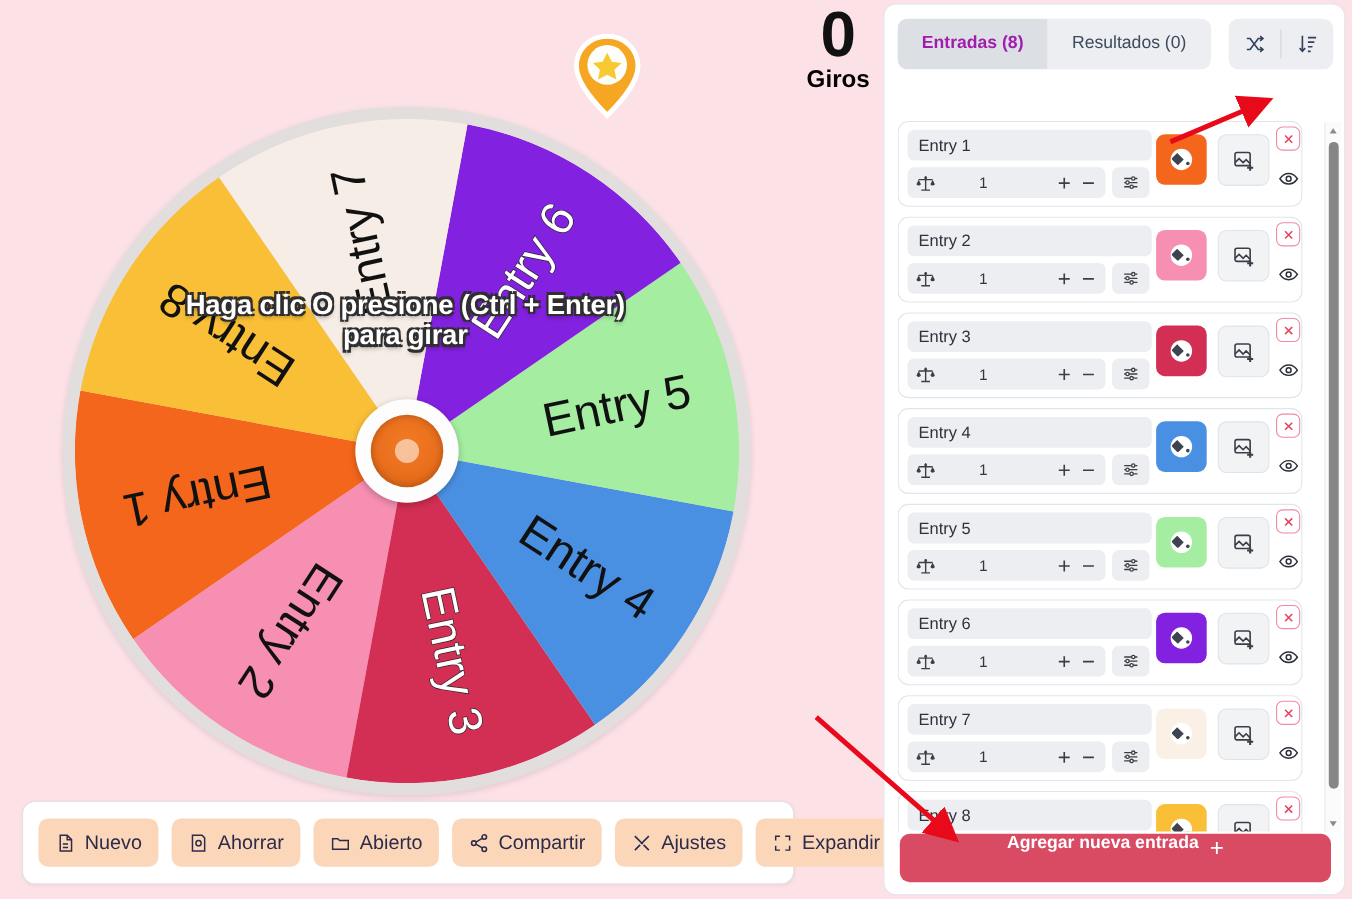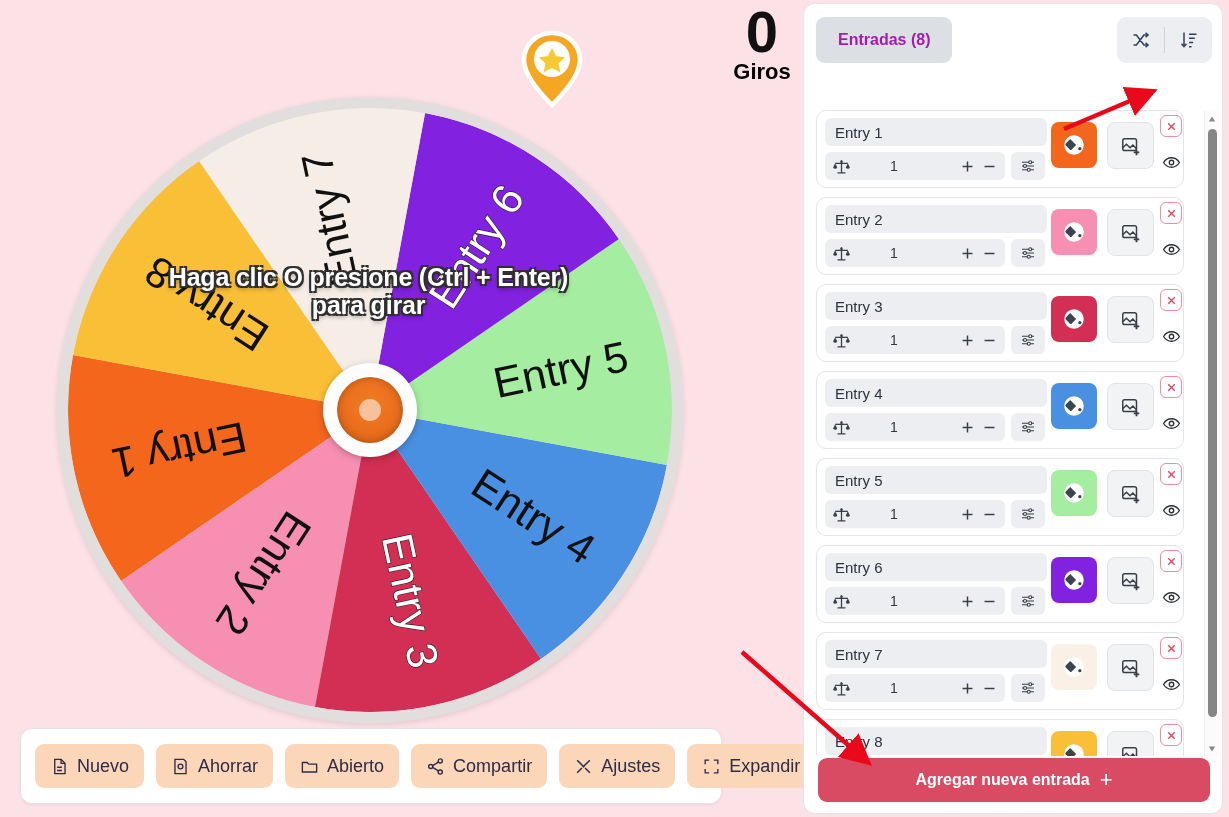--- a/index.html
+++ b/index.html
@@ -276,21 +276,21 @@
   }
   .sb-down { position:absolute; bottom:0; left:0; right:0; }
 
   .add-entry-btn {
     position: absolute; left: 14px; bottom: 11px;
     width: 392px; height: 44px;
     background: #d84b63; color: #fff;
     border: none; border-radius: 9px;
     font-size: 16px; font-weight: bold;
     cursor: pointer;
-    display: flex; align-items: center; justify-content: center; gap: 10px;
+    display: flex; justify-content: center; gap: 10px;
     font-family: inherit;
   }
 
   
   .annot { position: absolute; left:0; top:0; width:1229px; height:817px; pointer-events:none; z-index: 50; }
 </style>
 </head>
 <body>
 
 <div class="app">
@@ -393,20 +393,21 @@
         <span>Expandir</span>
       </button>
     </div>
   </div>
 
   <div class="right-panel">
 
     <div class="tabs-row">
       <div class="tabs">
         <button class="tab active">Entradas (8)</button>
+        <button class="tab">Resultados (0)</button>
       </div>
       <div class="icon-group">
         <button class="icon-btn">
           <svg viewBox="0 0 24 24" width="20" height="20" fill="none" stroke="#33415c" stroke-width="1.8">
             <path d="M3 6h3.5l9 12H20M3 18h3.5l9-12H20"></path>
               <path d="M17.5 3.5L20.5 6l-3 2.5M17.5 15.5l3 2.5-3 2.5"></path>
           </svg>
         </button>
         <div class="icon-sep"></div>
         <button class="icon-btn">

